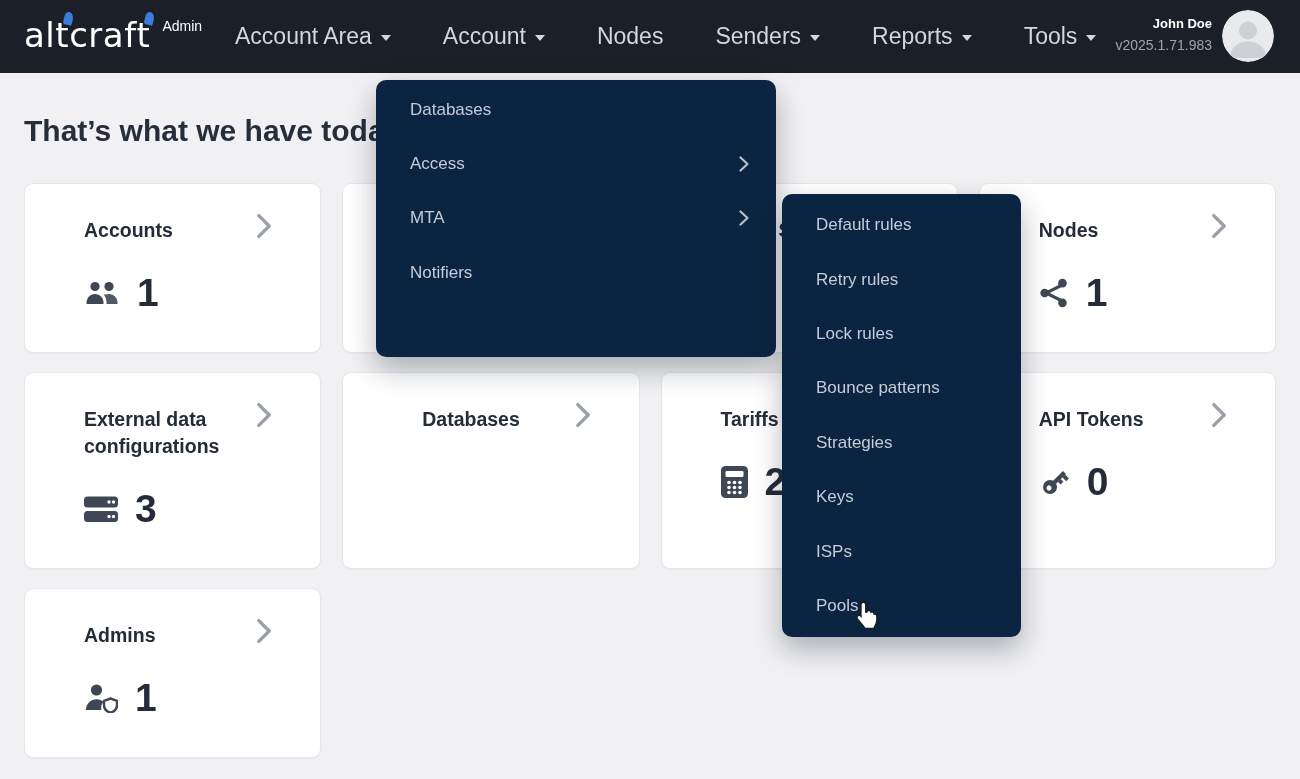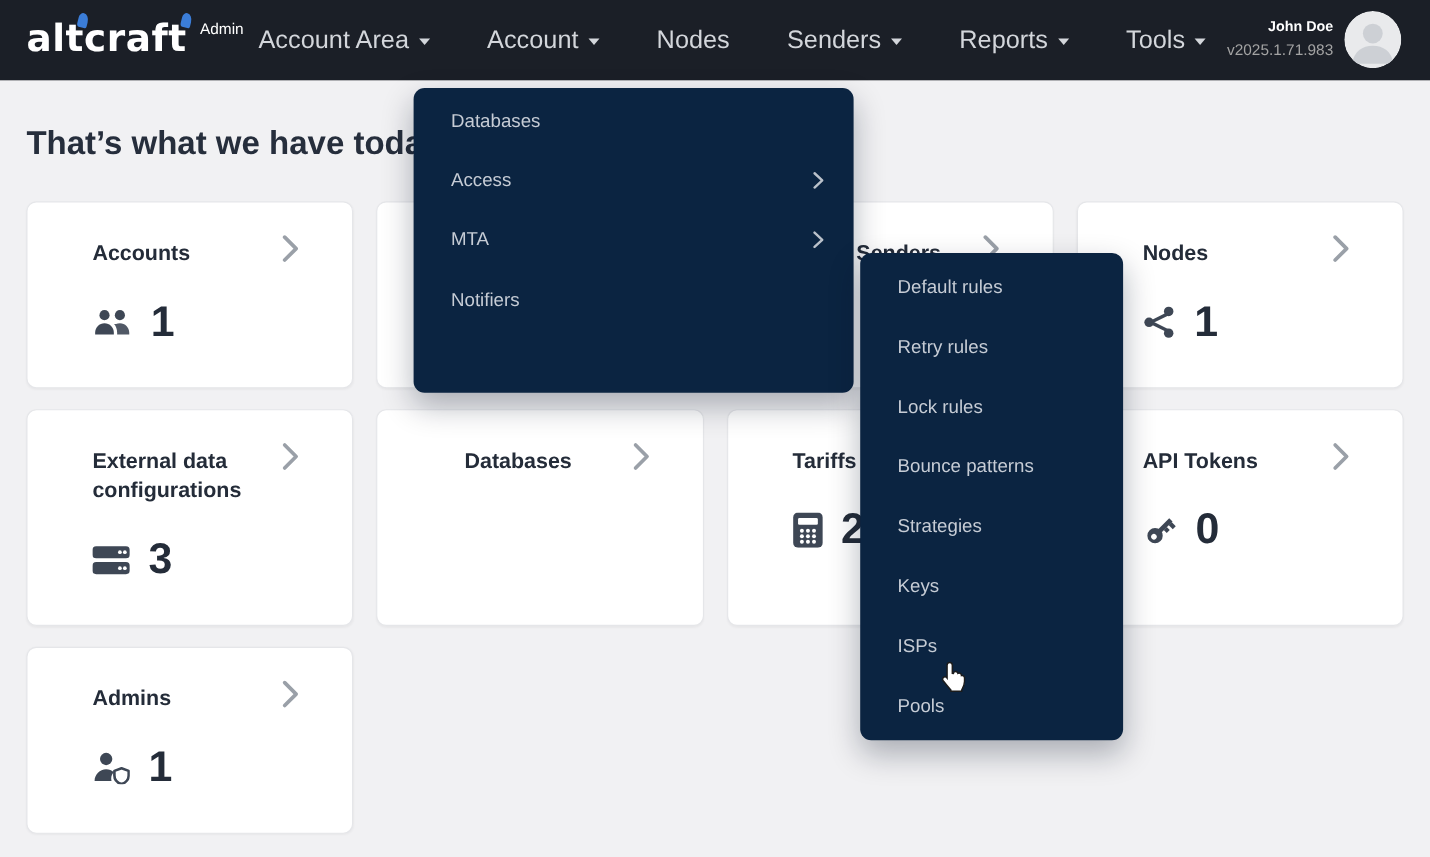--- a/index.html
+++ b/index.html
@@ -5,21 +5,21 @@
   * { box-sizing: border-box; }
   html,body { margin:0; padding:0; }
   body {
     width:1300px; height:779px; position:relative; overflow:hidden;
     background:#f1f1f3; font-family:"Liberation Sans", sans-serif;
   }
 
   
   .navbar { position:relative; height:73px; background:#1b1f27; z-index:10; }
   .brand { position:absolute; left:24px; top:12px; display:flex; align-items:flex-start; cursor:pointer; }
-  .logo { font-family:"DejaVu Sans", sans-serif; font-size:34px; font-weight:700; color:#ffffff; line-height:46px; letter-spacing:0.5px; }
+  .logo { font-family:"DejaVu Sans", sans-serif; font-size:34px; font-weight:400; color:#ffffff; line-height:46px; letter-spacing:0.5px; }
   .logo .tee { position:relative; display:inline-block; }
   .logo .tee::after {
     content:""; position:absolute; top:0px; right:-4px; width:9px; height:13px;
     background:#3b7dd8; border-radius:75% 100% 25% 40% / 60% 100% 25% 45%;
     transform:rotate(14deg);
   }
   .admin-badge { color:#ffffff; font-size:14px; margin:6px 0 0 12px; }
 
   .nav { position:absolute; left:235px; top:0; height:73px; display:flex; align-items:center; gap:52px; }
   .nav-item { display:flex; align-items:center; gap:9px; color:#d3d6db; font-size:23px; cursor:pointer; white-space:nowrap; }
@@ -52,21 +52,21 @@
   .dropdown {
     position:absolute; left:376px; top:80px; width:400px; height:277px;
     background:#0b2441; border-radius:10px; padding:3px 0;
     box-shadow:0 12px 28px rgba(8,18,38,0.30); z-index:40;
   }
   .menu-item { height:54.2px; display:flex; align-items:center; justify-content:space-between;
     padding:0 27px 0 34px; color:#c6ccd5; font-size:17px; cursor:pointer; }
   .submenu {
     position:absolute; left:782px; top:194px; width:239px; height:443px;
     background:#0b2441; border-radius:10px; padding:4px 0;
-    box-shadow:0 12px 28px rgba(8,18,38,0.30); z-index:41;margin-top:36px;
+    box-shadow:0 12px 28px rgba(8,18,38,0.30); z-index:41;
   }
   .submenu .menu-item { height:54.4px; padding:0 24px 0 34px; }
 
   .cursor { position:absolute; left:856px; top:601px; z-index:60; pointer-events:none; }
 </style>
 </head>
 <body>
 
 <header class="navbar">
   <div class="brand">

